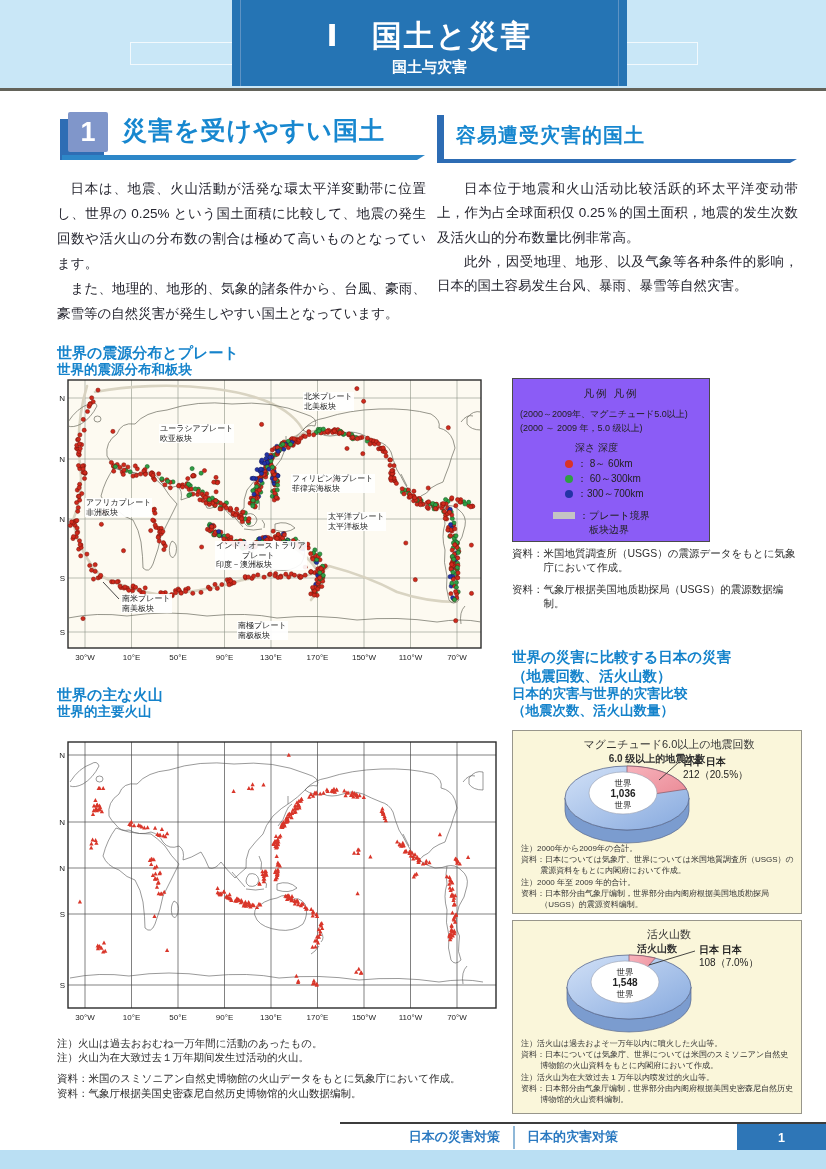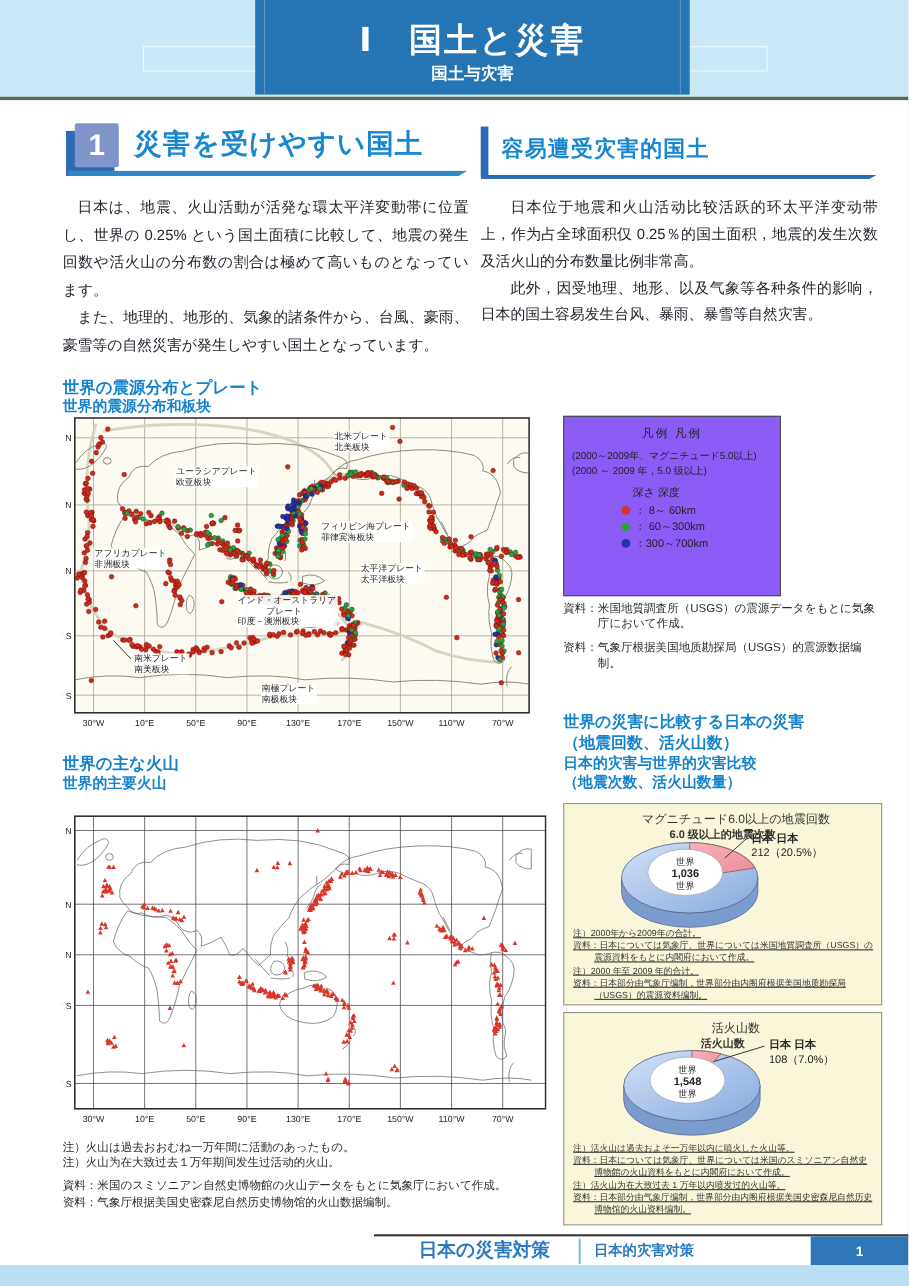--- a/index.html
+++ b/index.html
@@ -62,27 +62,27 @@
   .src-block{font-size:10.5px;color:#2b2b2b;line-height:1.32;}
   .src-block div{margin-bottom:8px;}
 
   
   .cmp-head{left:512px;top:648px;width:292px;color:#1583cb;font-weight:bold;line-height:1.28;}
   .cmp-head .l12{font-size:14.5px;}
   .cmp-head .l34{font-size:13.5px;}
   .chart-box{background:#faf6da;border:1px solid #98968b;}
   .cb-title{position:absolute;left:0;width:100%;text-align:center;font-weight:normal;color:#333;font-size:11px;padding-left:12px;}
   .cb-title2{position:absolute;left:0;width:100%;text-align:center;color:#333;font-size:10px;font-weight:bold;}
-  .cb-notes{position:absolute;left:8px;right:6px;font-size:8px;color:#333;line-height:1.4;text-decoration:underline;}
+  .cb-notes{position:absolute;left:8px;right:6px;font-size:8px;color:#333;line-height:1.4;}
   .cb-notes div{padding-left:2.4em;text-indent:-2.4em;}
   .pie-svg{position:absolute;left:0;top:0;}
 
   
   .footer{left:340px;top:1122px;width:486px;height:27px;border-top:2px solid #3c3c3c;display:flex;align-items:stretch;}
-  .ft-ja{width:160px;text-align:right;padding-right:26px;color:#2b79c0;font-size:17px;font-weight:bold;line-height:25px;}
+  .ft-ja{width:160px;text-align:right;padding-right:13px;color:#2b79c0;font-size:13px;font-weight:bold;line-height:25px;}
   .ft-div{width:2px;background:#8fb8d8;margin:2px 0;}
   .ft-cn{flex:1;padding-left:12px;color:#2b79c0;font-size:13px;font-weight:bold;line-height:25px;}
   .ft-page{width:89px;background:#2e76b7;color:#fff;font-size:12.5px;font-weight:bold;
            display:flex;align-items:center;justify-content:center;}
   .bot-band{left:0;top:1150px;width:826px;height:19px;background:#badff3;}
 
   svg text{font-family:"Liberation Sans","DejaVu Sans",sans-serif;}
 </style>
 </head>
 <body>
@@ -1141,20 +1141,27 @@
       <span>：  8～ 60km</span>
     </div>
     <div class="lg-row">
       <span class="lg-dot" id="lgdot1" style="background: rgb(47, 158, 68);"></span>
       <span>： 60～300km</span>
     </div>
     <div class="lg-row">
       <span class="lg-dot" id="lgdot2" style="background: rgb(36, 51, 166);"></span>
       <span>：300～700km</span>
     </div>
+    <div class="lg-bound">
+      <span class="lg-swatch"></span>
+      <span>
+        <span>：プレート境界</span><br>
+        <span style="padding-left:10px;">板块边界</span>
+      </span>
+    </div>
   </div>
   <div class="abs cmp-head">
     <div class="l12">世界の災害に比較する日本の災害</div>
     <div class="l12">（地震回数、活火山数）</div>
     <div class="l34">日本的灾害与世界的灾害比较</div>
     <div class="l34">（地震次数、活火山数量）</div>
   </div>
 
   <div class="abs src-block" style="left:512px;top:547px;width:292px;">
     <div class="hang">

